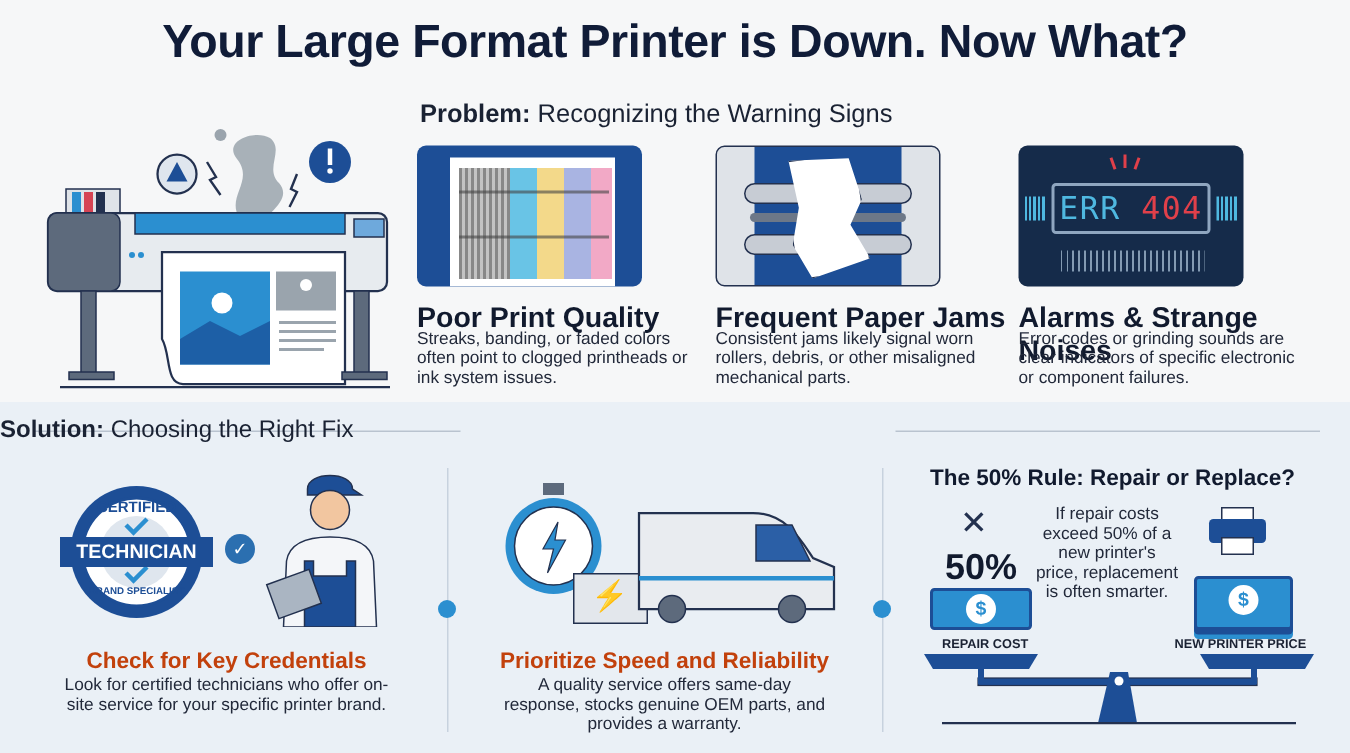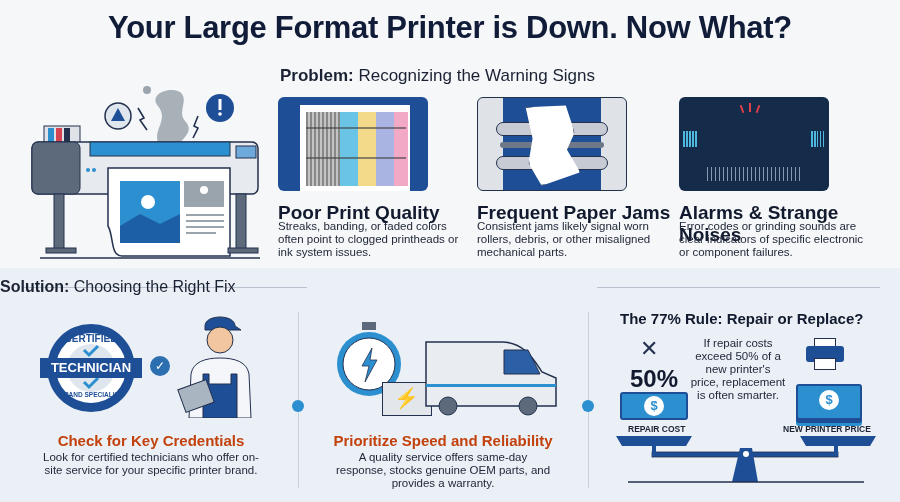--- a/index.html
+++ b/index.html
@@ -124,20 +124,23 @@
   <div style="position:absolute;left:25px;top:0;width:98px;height:92px;background:#1d4e96;"></div>
   <div style="position:absolute;left:18px;top:24px;width:112px;height:14px;border-radius:7px;background:#c7ccd4;border:1px solid #23314f"></div>
   <div style="position:absolute;left:18px;top:58px;width:112px;height:14px;border-radius:7px;background:#c7ccd4;border:1px solid #23314f"></div>
   <div style="position:absolute;left:22px;top:44px;width:104px;height:6px;background:#6d7888;border-radius:3px"></div>
   <div style="position:absolute;left:48px;top:6px;width:50px;height:80px;background:#fff;border:1px solid #23314f;transform:rotate(-8deg);clip-path:polygon(10% 0,90% 5%,100% 40%,80% 60%,100% 90%,20% 100%,0 70%,15% 40%)"></div>
 </div>
 <div class="card-title" style="left:477px;">Frequent Paper Jams</div>
 <div class="card-desc" style="left:477px;">Consistent jams likely signal worn rollers, debris, or other misaligned mechanical parts.</div>
 
 <div class="card-img" style="left:679px;background:#152b4a;">
+  <div style="position:absolute;left:22px;top:25px;width:106px;height:34px;border:2px solid #8fa6c0;border-radius:3px;display:flex;align-items:center;justify-content:center;font-family:'DejaVu Sans Mono',monospace;font-size:21px;letter-spacing:1px;">
+    <span style="color:#4fb8e0">ERR</span>&nbsp;<span style="color:#e0404a">404</span>
+  </div>
   <div style="position:absolute;left:4px;top:34px;width:14px;height:16px;background:repeating-linear-gradient(90deg,#4fb8e0 0 1.5px,transparent 1.5px 3px)"></div>
   <div style="position:absolute;left:132px;top:34px;width:14px;height:16px;background:repeating-linear-gradient(90deg,#4fb8e0 0 1.5px,transparent 1.5px 3px)"></div>
   <div style="position:absolute;left:28px;top:70px;width:96px;height:14px;background:repeating-linear-gradient(90deg,#9fb6cc 0 1px,transparent 1px 4px);opacity:.8"></div>
   <div style="position:absolute;left:62px;top:8px;width:2px;height:8px;background:#e0404a;transform:rotate(-20deg)"></div>
   <div style="position:absolute;left:70px;top:6px;width:2px;height:9px;background:#e0404a"></div>
   <div style="position:absolute;left:78px;top:8px;width:2px;height:8px;background:#e0404a;transform:rotate(20deg)"></div>
 </div>
 <div class="card-title" style="left:679px;">Alarms &amp; Strange Noises</div>
 <div class="card-desc" style="left:679px;">Error codes or grinding sounds are clear indicators of specific electronic or component failures.</div>
 
@@ -193,21 +196,21 @@
     <path d="M2 2 L78 2 C100 2 110 20 118 32 L132 38 L132 66 L2 66 Z" fill="#e9ecf0" stroke="#23314f" stroke-width="1.5"></path>
     <path d="M80 10 L104 10 L116 34 L80 34 Z" fill="#2b5fa6" stroke="#23314f"></path>
     <rect x="2" y="44" width="130" height="3" fill="#2b8fd0"></rect>
     <circle cx="24" cy="66" r="9" fill="#5d6a7c" stroke="#23314f"></circle>
     <circle cx="104" cy="66" r="9" fill="#5d6a7c" stroke="#23314f"></circle>
   </svg>
 </div>
 <div class="sol-title" style="left:310px;top:432px;width:266px;">Prioritize Speed and Reliability</div>
 <div class="sol-desc" style="left:335px;top:451px;width:216px;">A quality service offers same-day response, stocks genuine OEM parts, and provides a warranty.</div>
 
-<div class="rule-title">The 77% Rule: Repair or Replace?</div>
+<div class="rule-title">The 50% Rule: Repair or Replace?</div>
 <div style="position:absolute;left:640px;top:336px;font-size:22px;color:#23314f;">✕</div>
 <div class="pct">50%</div>
 <div class="rule-text">If repair costs exceed 50% of a new printer's price, replacement is often smarter.</div>
 <div style="position:absolute;left:806px;top:338px;width:38px;height:32px;">
   <div style="position:absolute;left:8px;top:0;width:22px;height:10px;background:#fff;border:1px solid #23314f"></div>
   <div style="position:absolute;left:0;top:8px;width:38px;height:16px;background:#1d4e96;border-radius:3px"></div>
   <div style="position:absolute;left:8px;top:20px;width:22px;height:12px;background:#fff;border:1px solid #23314f"></div>
 </div>
 <div style="position:absolute;left:620px;top:392px;width:68px;height:28px;background:#2b8fd0;border:2px solid #1d4e96;border-radius:3px;">
   <div style="position:absolute;left:22px;top:2px;width:20px;height:20px;border-radius:50%;background:#fff;color:#2b8fd0;font-weight:700;font-size:13px;text-align:center;line-height:20px;">$</div>

